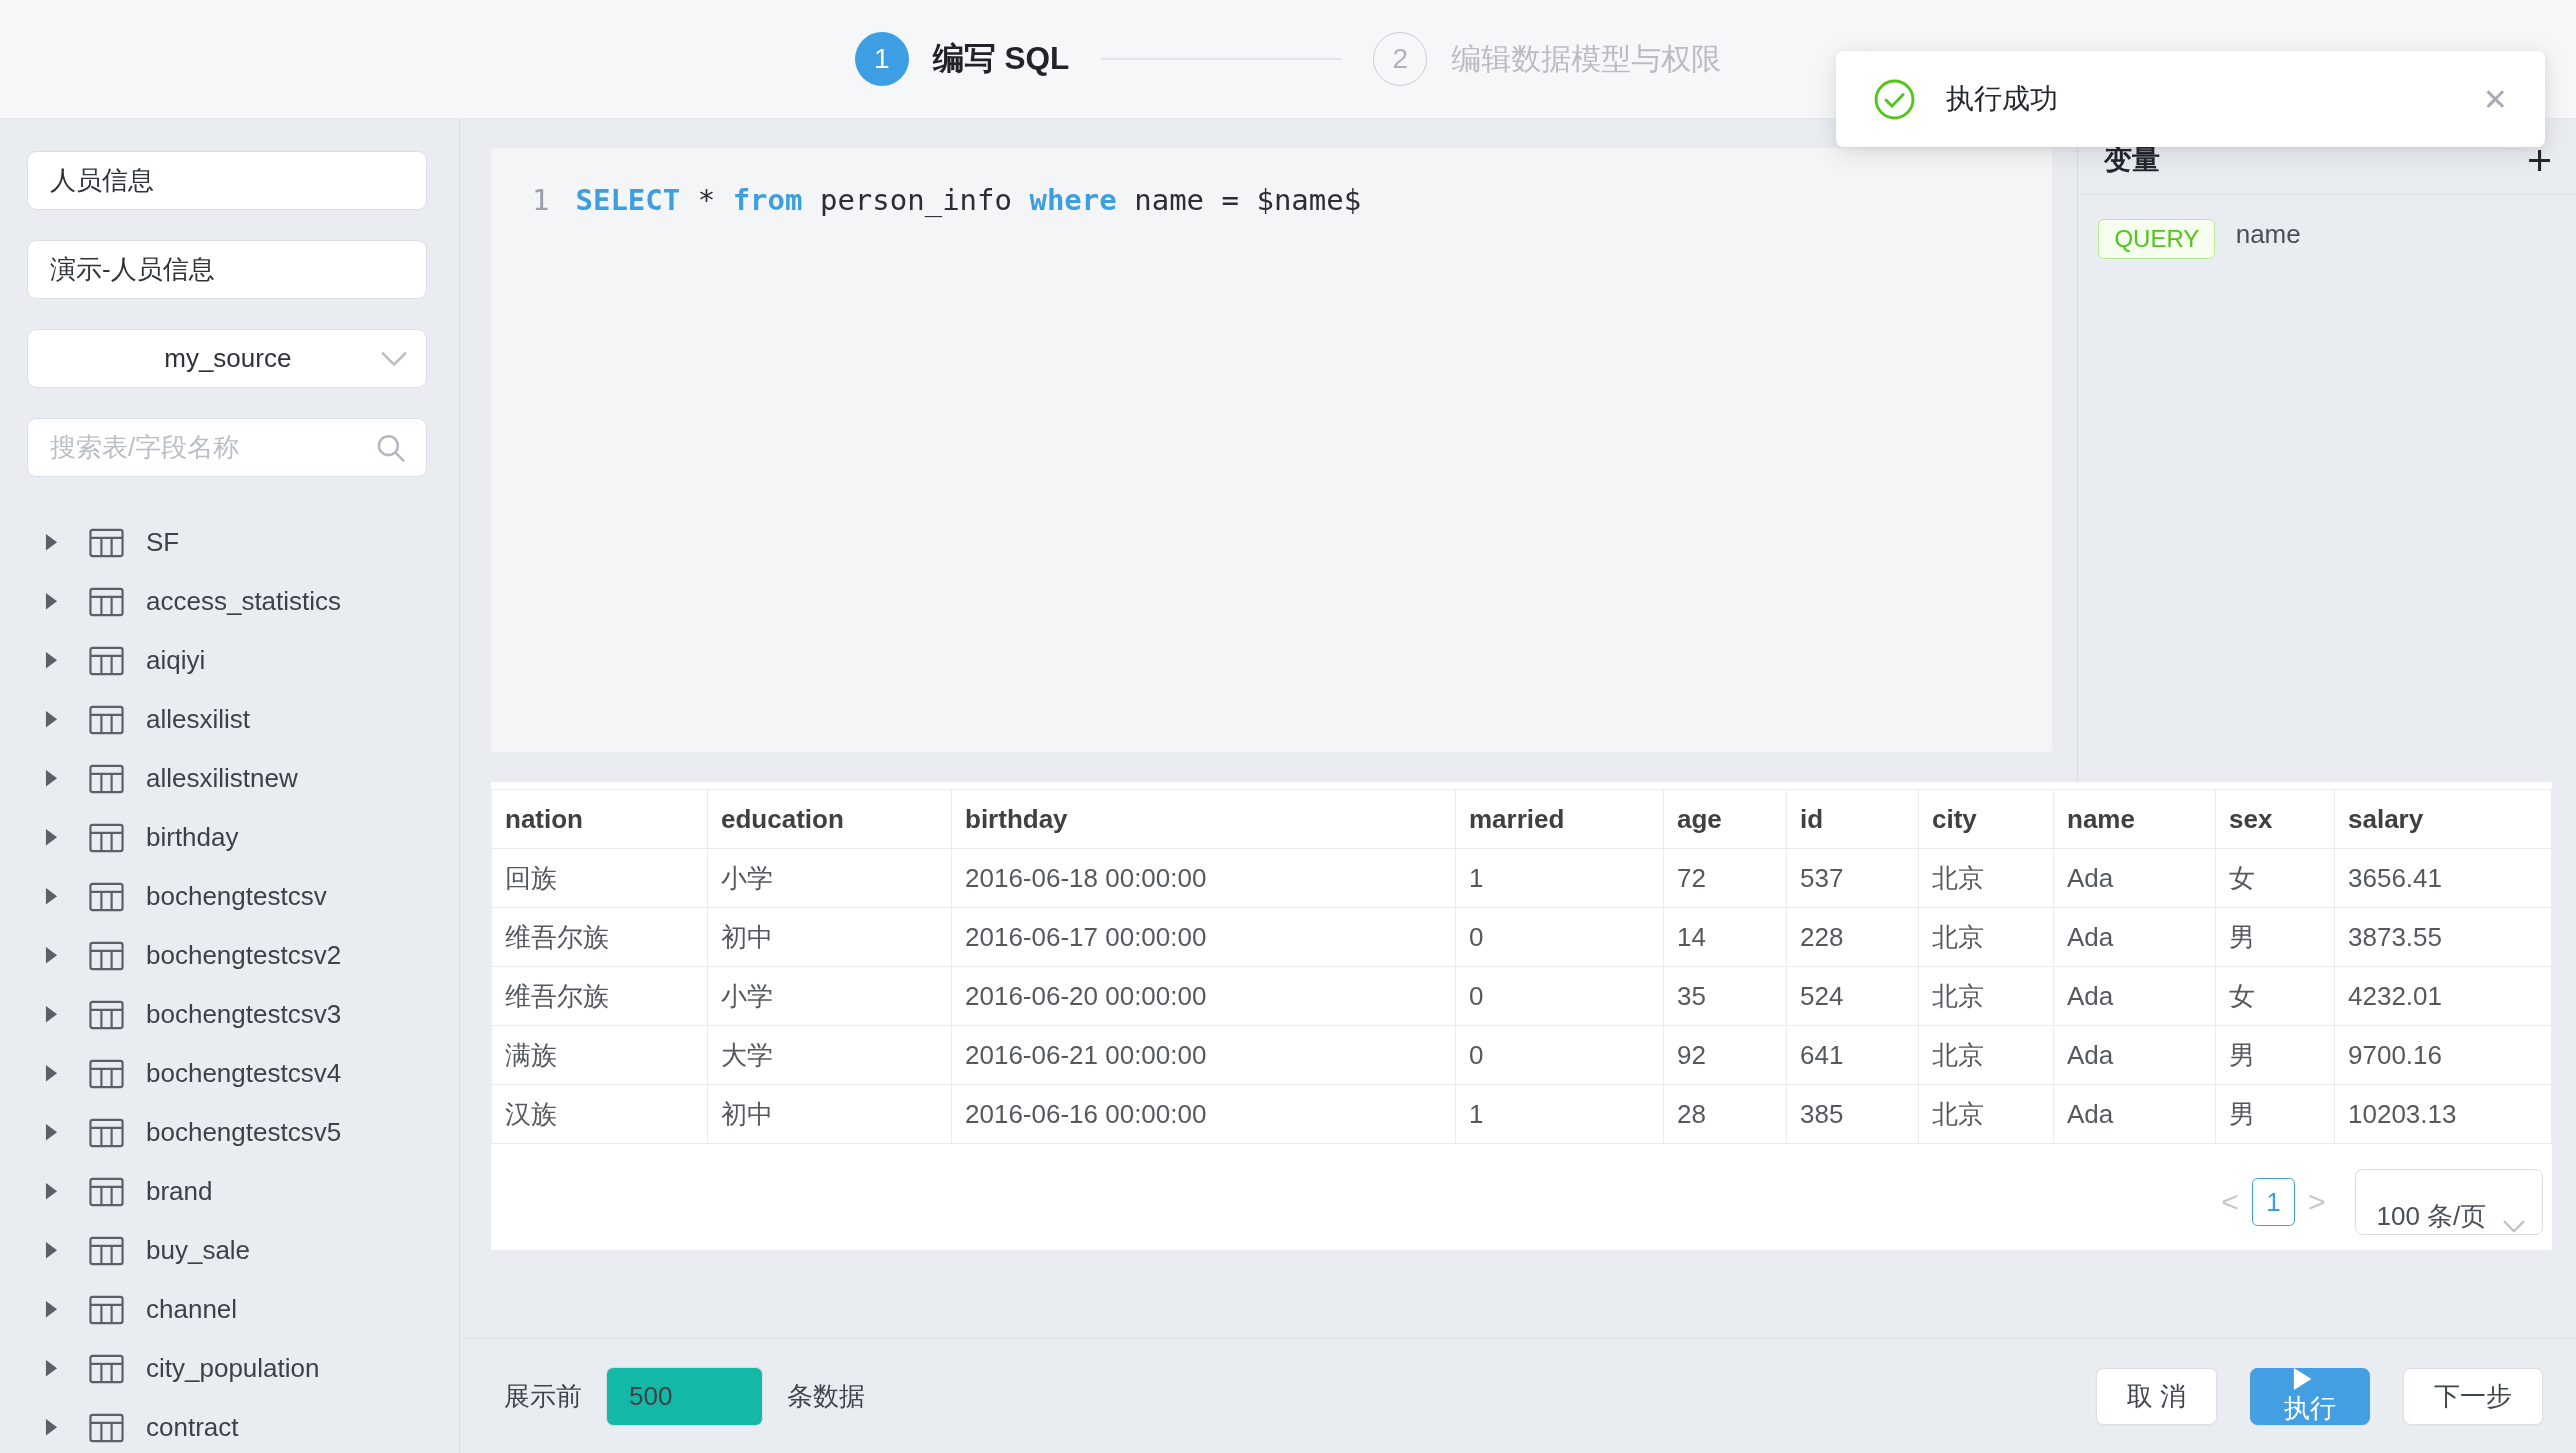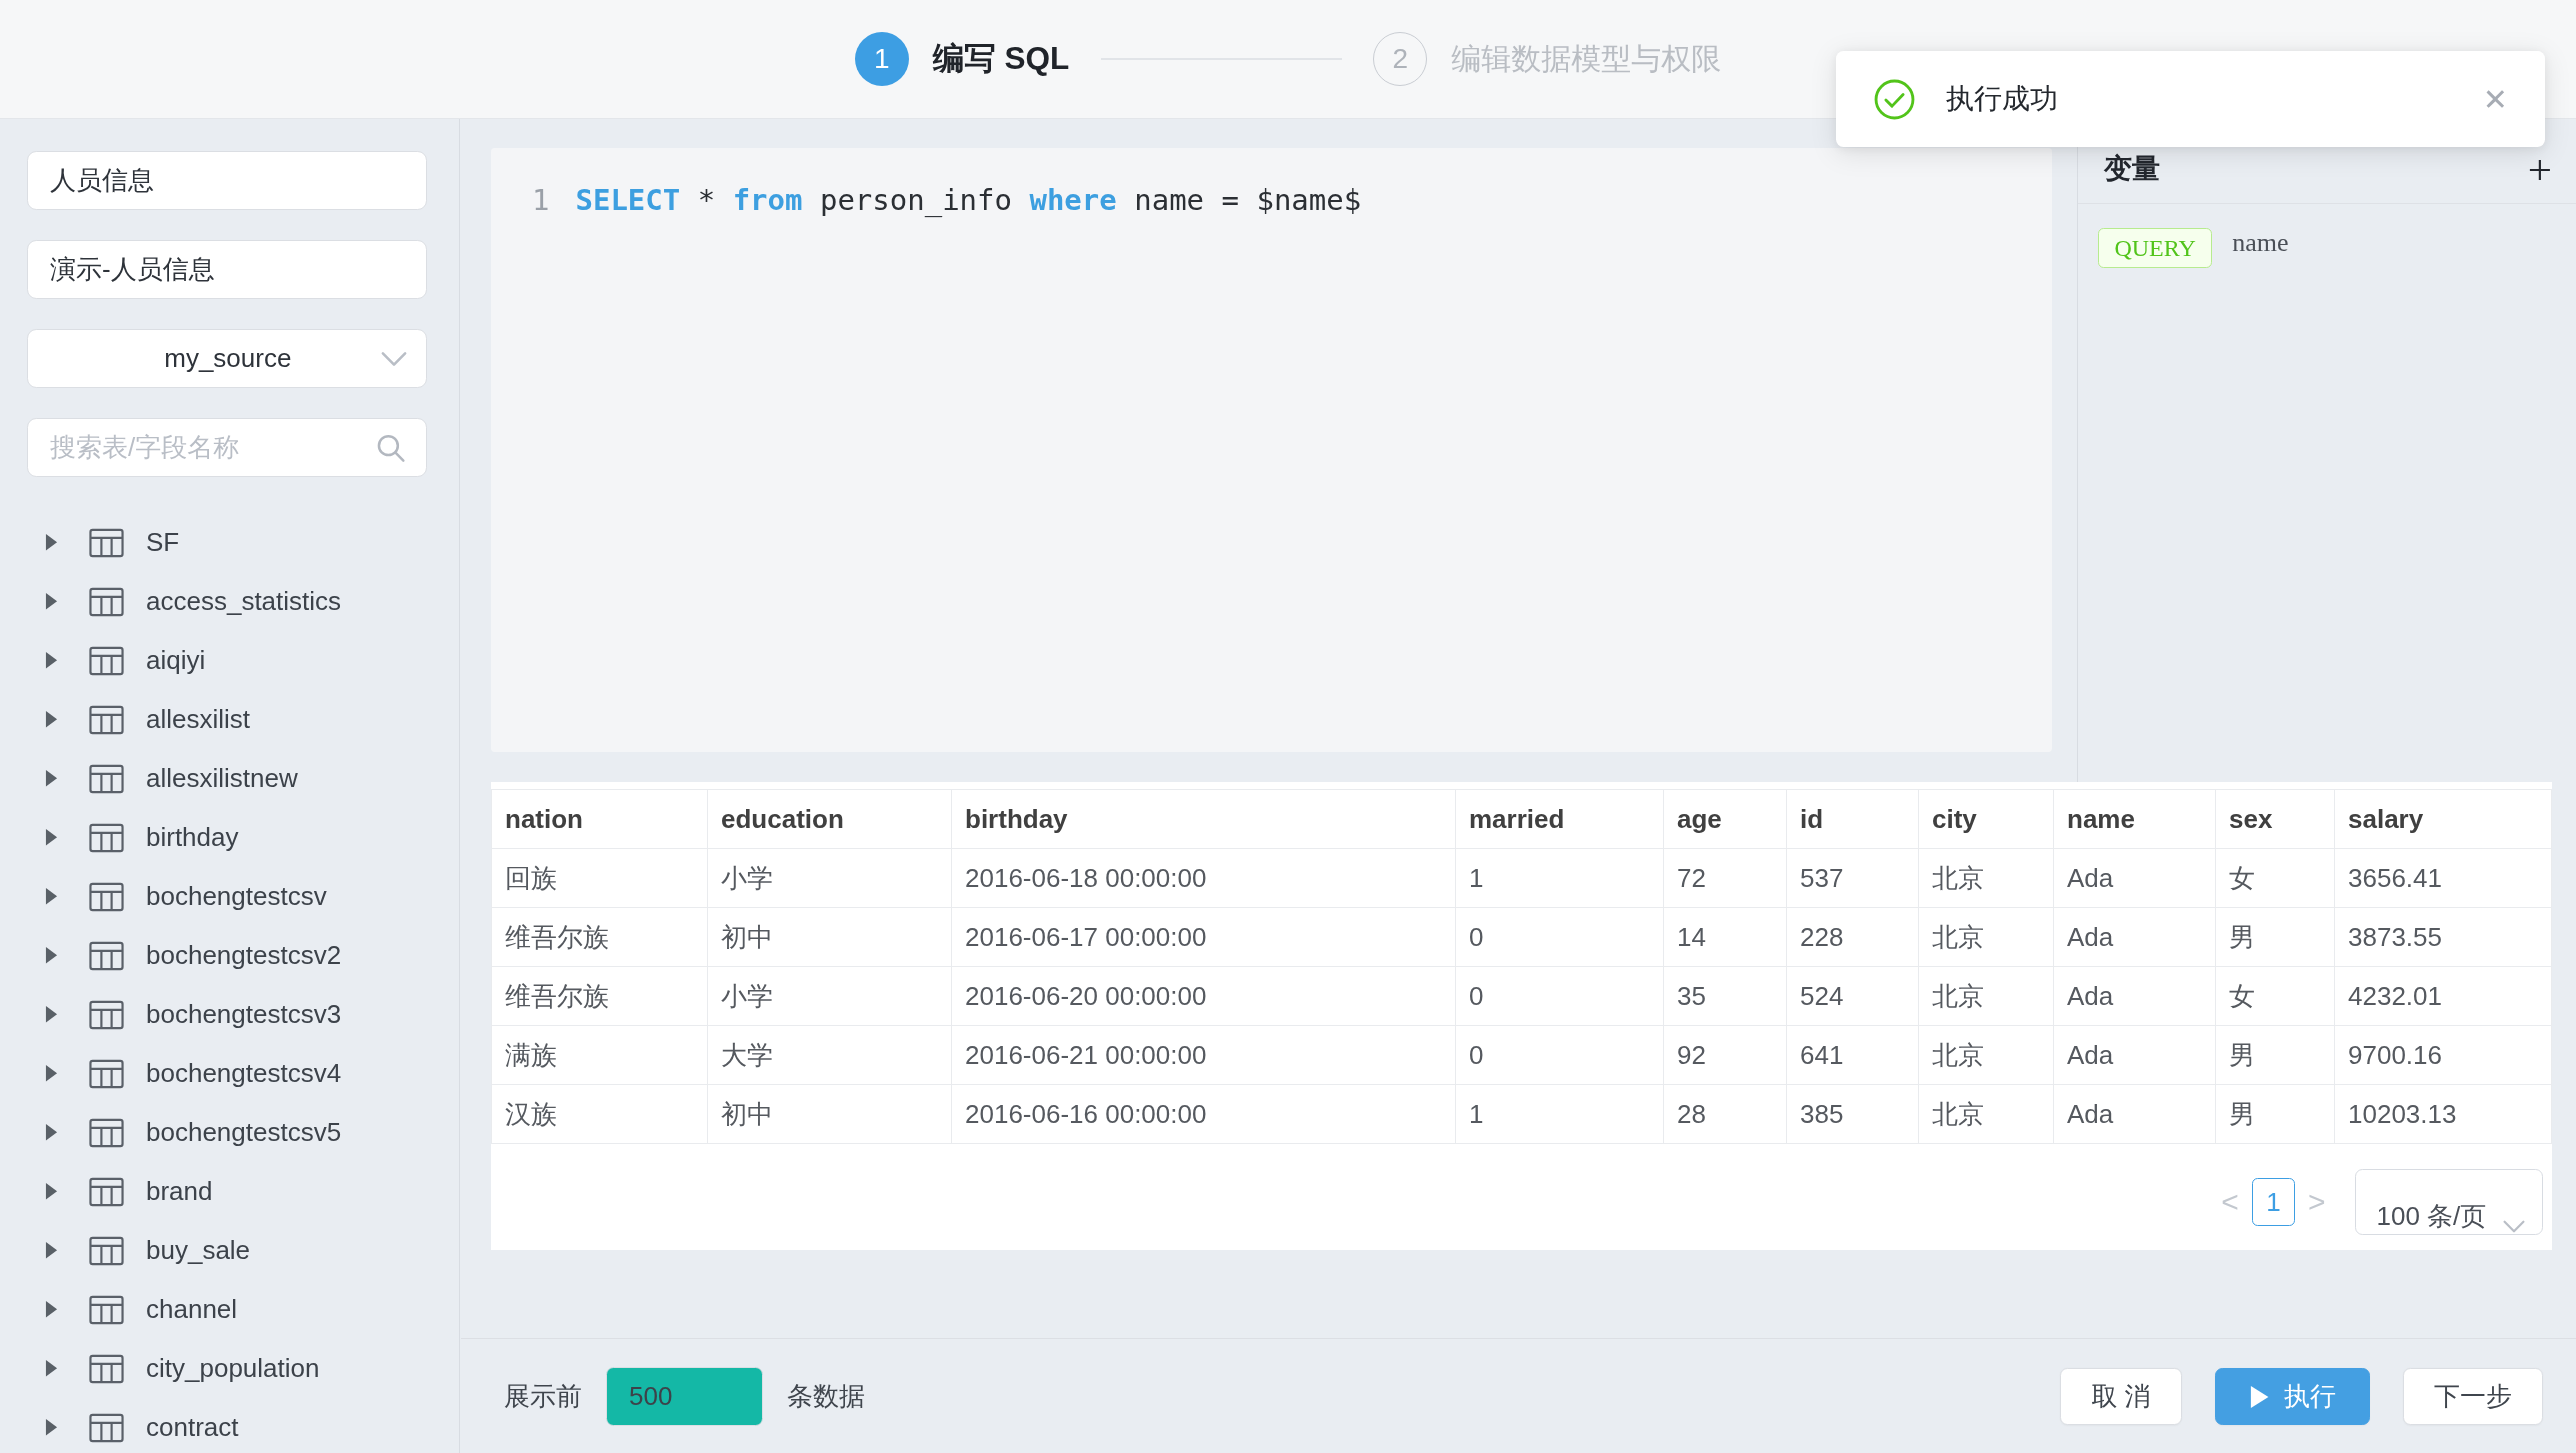--- a/index.html
+++ b/index.html
@@ -68,23 +68,22 @@
     font-family: "DejaVu Sans Mono", "Liberation Mono", monospace;
     font-size: 29px; cursor: text;
   }
   .code-line { display: flex; line-height: 56px; white-space: pre; }
   .gutter { color: #9aa0a8; margin-right: 26px; }
   .tok-keyword { color: #3d9fe0; font-weight: 600; }
   .tok-plain { color: #2b2f34; }
 
   
   .right-panel {
-    position: absolute; left: 2077px; top: 135px; width: 499px; height: 663px;
+    position: absolute; left: 2077px; top: 126px; width: 499px; height: 663px;
     border-left: 0.9px solid #d8dce2;
-    font-family: Liberation Serif, serif;
   }
   .rp-header {
     height: 69px; display: flex; align-items: center; justify-content: space-between;
     padding: 0 24px 0 26px; border-bottom: 0.9px solid #dee1e6;
   }
   .rp-title { font-size: 28px; font-weight: 700; color: #23272e; }
   .rp-plus { font-size: 43px; font-weight: 300; color: #23272e; line-height: 1; cursor: pointer; }
   .rp-body { padding: 24px 20.4px; }
   .var-item { display: flex; align-items: flex-start; cursor: pointer; }
   .var-tag {
@@ -135,21 +134,21 @@
     border: 0.9px solid #dbdee3; border-radius: 7.4px; font-size: 26px; color: #3d4249;
     padding: 0 22px; font-family: inherit; outline: none;
   }
   .f-spacer { flex: 1; }
   .btn {
     height: 57px; border-radius: 7.4px; font-size: 26px; display: flex;
     align-items: center; justify-content: center; border: 0.9px solid #dbdee3;
     background: #fff; color: #3f454d; padding: 0 30px; cursor: pointer;
     box-shadow: 0 0.9px 1.9px rgba(0,0,0,0.04); white-space: nowrap;
   }
-  .btn + .btn { margin-left: 33px; }
+  .btn + .btn { margin-left: 33px; flex-direction: column; }
   .btn-exec { background: #449fe2; border-color: #449fe2; color: #fff; padding: 0 33px; }
   .btn-exec .play { display: flex; margin-right: 15px; }
 
   
   .notification {
     position: absolute; left: 1836px; top: 51px; width: 709px; height: 96px;
     background: #fff; border-radius: 7.4px; z-index: 100;
     box-shadow: 0 5.6px 28px rgba(0,0,0,0.10), 0 1.9px 9.3px rgba(0,0,0,0.06);
     display: flex; align-items: center; padding: 0 37px;
   }

